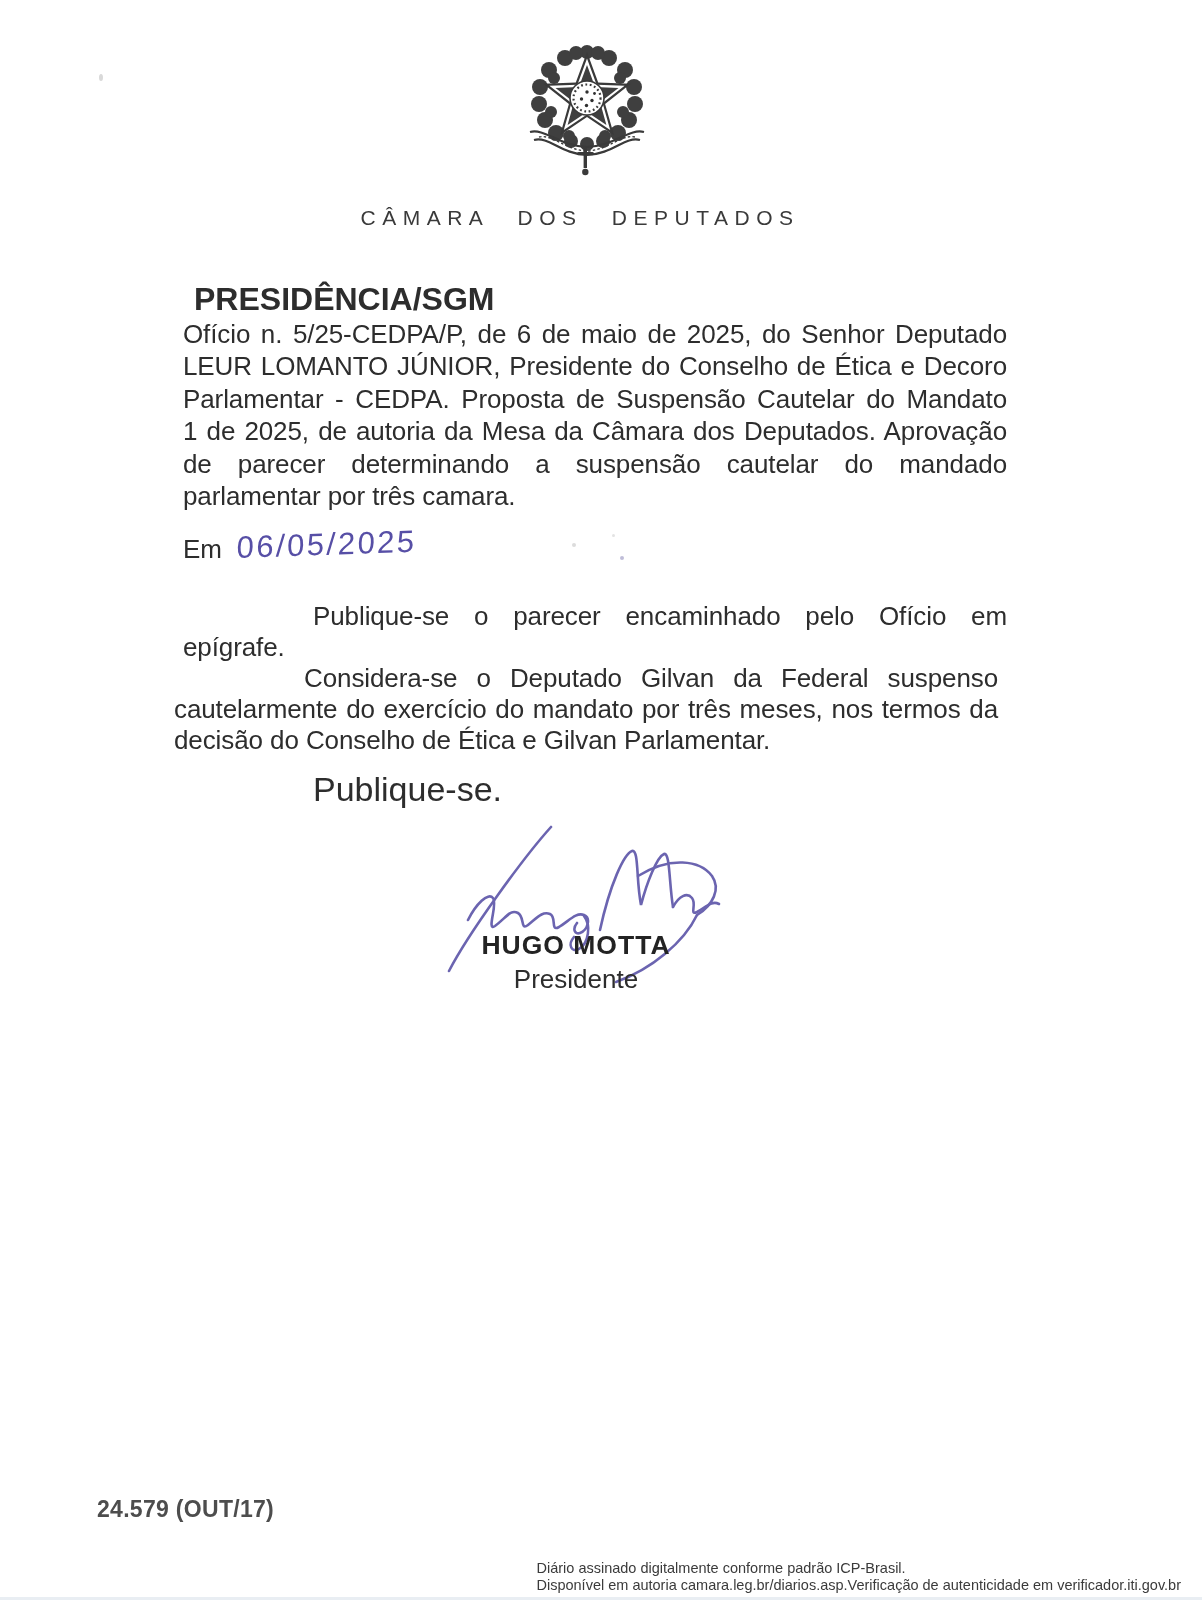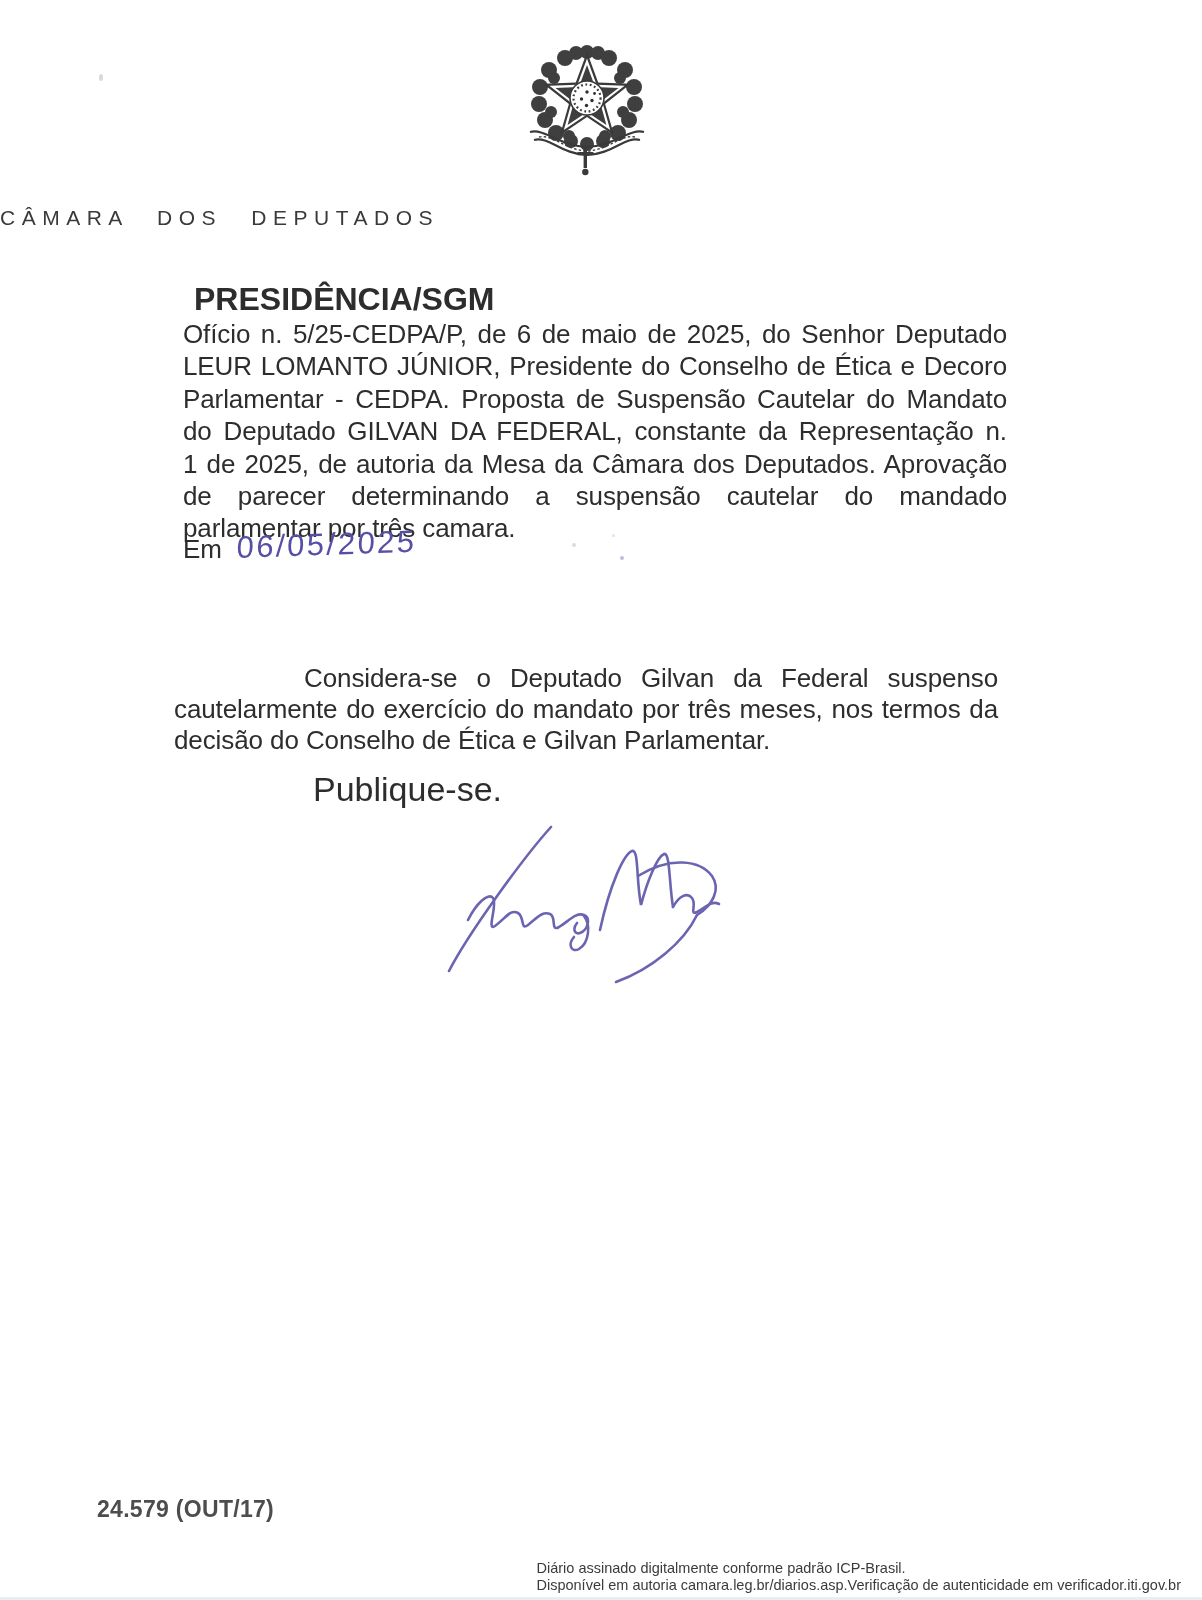--- a/index.html
+++ b/index.html
@@ -16,20 +16,21 @@
   
   .emblem {
     position: absolute;
     left: 524px; top: 44px;
     width: 126px; height: 134px;
   }
   .org-title {
     position: absolute;
     left: 0; top: 206px;
     width: 1160px;
+    text-align: center;
     font-size: 21px;
     letter-spacing: 6.5px;
     word-spacing: 17px;
     color: #3a3a3a;
   }
 
   
   .summary-block {
     position: absolute;
     left: 183px; top: 283px;
@@ -193,30 +194,33 @@
     <circle cx="60.3" cy="128" r="3.2" fill="#3a3a3a"></circle>
   </svg>
 
   <div class="org-title">CÂMARA DOS DEPUTADOS</div>
 
   <div class="summary-block">
     <div class="section-heading">PRESIDÊNCIA/SGM</div>
     <div class="doc-line just">Ofício n. 5/25-CEDPA/P, de 6 de maio de 2025, do Senhor Deputado</div>
     <div class="doc-line just">LEUR LOMANTO JÚNIOR, Presidente do Conselho de Ética e Decoro</div>
     <div class="doc-line just">Parlamentar - CEDPA. Proposta de Suspensão Cautelar do Mandato</div>
-    <div class="doc-line just">do Deputado GILVAN DA FEDERAL, constante da Representação n.</div>
     <div class="doc-line just">1 de 2025, de autoria da Mesa da Câmara dos Deputados. Aprovação</div>
     <div class="doc-line just">de parecer determinando a suspensão cautelar do mandado</div>
     <div class="doc-line">parlamentar por três camara.</div>
   </div>
 
   <div class="date-line">
     <span>Em</span><span class="hand-date">06/05/2025</span>
   </div>
 
+  <div class="decision1-block">
+    <div class="doc-line just indent">Publique-se o parecer encaminhado pelo Ofício em</div>
+    <div class="doc-line">epígrafe.</div>
+  </div>
 
   <div class="decision2-block">
     <div class="doc-line just indent">Considera-se o Deputado Gilvan da Federal suspenso</div>
     <div class="doc-line just">cautelarmente do exercício do mandato por três meses, nos termos da</div>
     <div class="doc-line">decisão do Conselho de Ética e Gilvan Parlamentar.</div>
   </div>
 
   <div class="order-line">Publique-se.</div>
 
   <svg class="signature-svg" viewBox="0 0 290 180" xmlns="http://www.w3.org/2000/svg">
@@ -224,20 +228,24 @@
       <path d="M11 165 C30 128 85 52 113 21"></path>
       <path d="M30 114 C38 98 50 86 55 92 C60 98 48 126 57 120 C68 112 72 103 80 107 C87 111 82 125 90 119 C99 112 104 105 112 108 C119 111 112 126 121 121 C131 115 138 106 146 109 C153 112 150 124 142 127 C137 129 134 123 139 117"></path>
       <path d="M146 110 C153 119 151 137 141 143 C134 147 129 139 136 131"></path>
       <path d="M162 124 C172 78 186 48 194 45 C201 43 198 74 203 99 C209 76 219 51 226 48 C232 46 231 76 235 101"></path>
       <path d="M235 101 C241 90 249 86 254 92 C259 98 251 110 259 106 C268 101 274 94 281 98"></path>
       <path d="M200 70 C232 50 262 54 274 70 C283 83 275 99 259 109"></path>
       <path d="M259 109 C246 136 214 163 178 176"></path>
     </g>
   </svg>
 
+  <div class="signer-block">
+    <div class="signer-name">HUGO MOTTA</div>
+    <div class="signer-title">Presidente</div>
+  </div>
 
   <div class="form-code">24.579 (OUT/17)</div>
 
   <div class="digital-notice">
     <div>Diário assinado digitalmente conforme padrão ICP-Brasil.</div>
     <div>Disponível em autoria camara.leg.br/diarios.asp.Verificação de autenticidade em verificador.iti.gov.br</div>
   </div>
 
   <div class="speck s1"></div>
   <div class="speck s2"></div>

